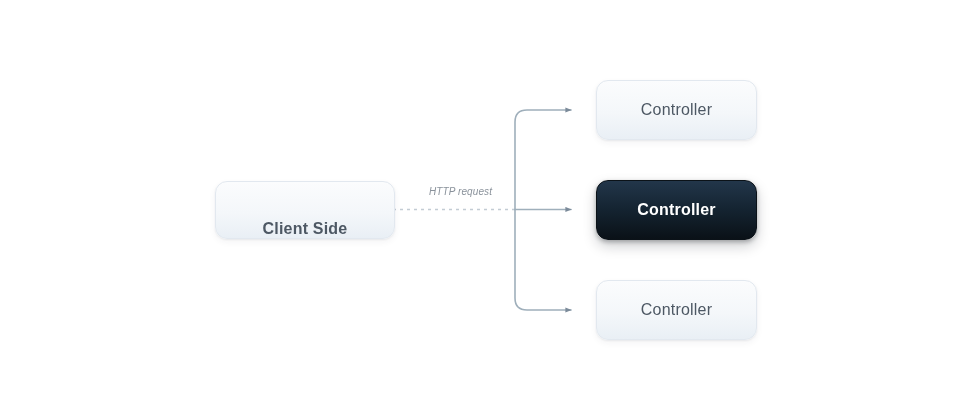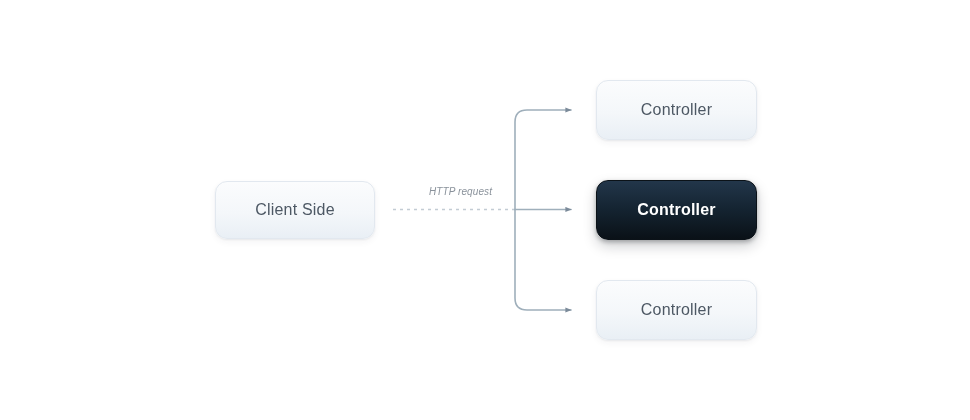--- a/index.html
+++ b/index.html
@@ -52,23 +52,24 @@
     border: 1px solid #0b1218;
     color: #ffffff;
     font-weight: 700;
     box-shadow: 0 2px 4px rgba(10, 17, 23, 0.28),
                 0 6px 14px rgba(10, 17, 23, 0.20);
   }
 
   #client-node {
     left: 215px;
     top: 181px;
-    width: 160px;
+    width: 180px;
     height: 58px;
-    font-weight: 400;
+    font-weight: 700;
+    align-items: flex-end;
   }
 
   #controller-node-1 { left: 596px; top: 80px;  width: 161px; height: 60px; }
   #controller-node-2 { left: 596px; top: 180px; width: 161px; height: 60px; }
   #controller-node-3 { left: 596px; top: 280px; width: 161px; height: 60px; }
 
   .edge-label {
     position: absolute;
     left: 429px;
     top: 186px;

